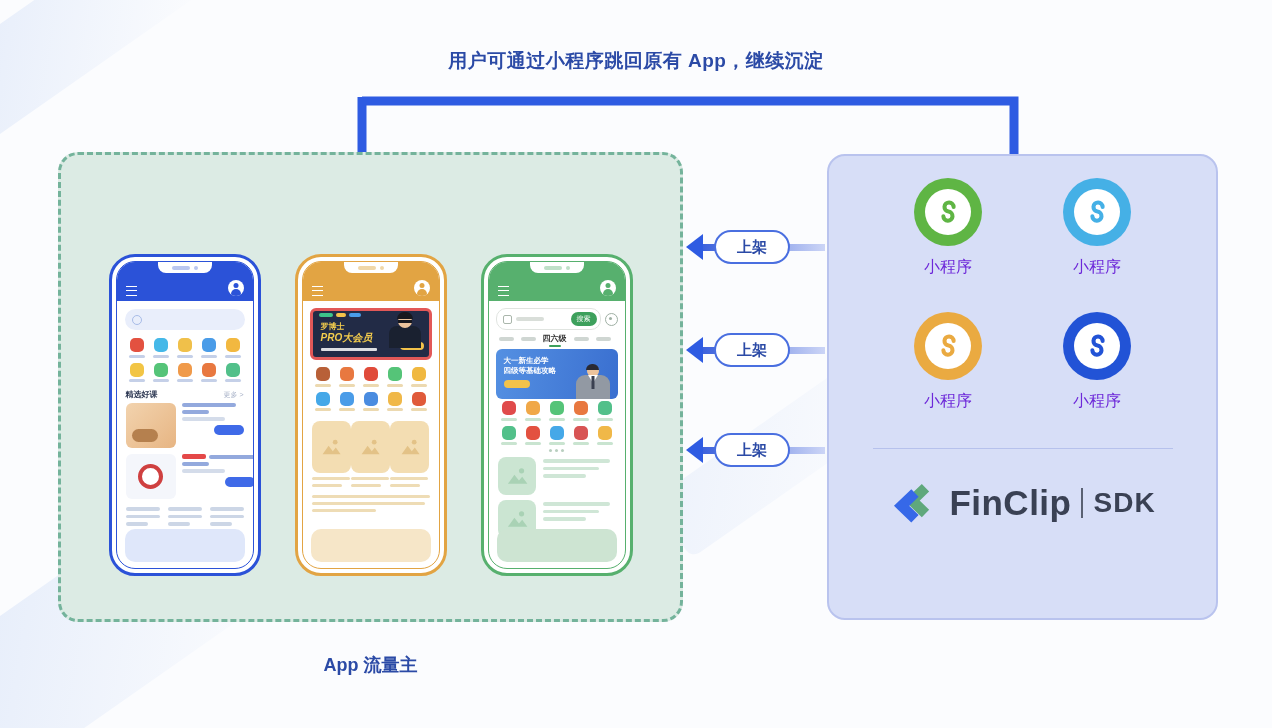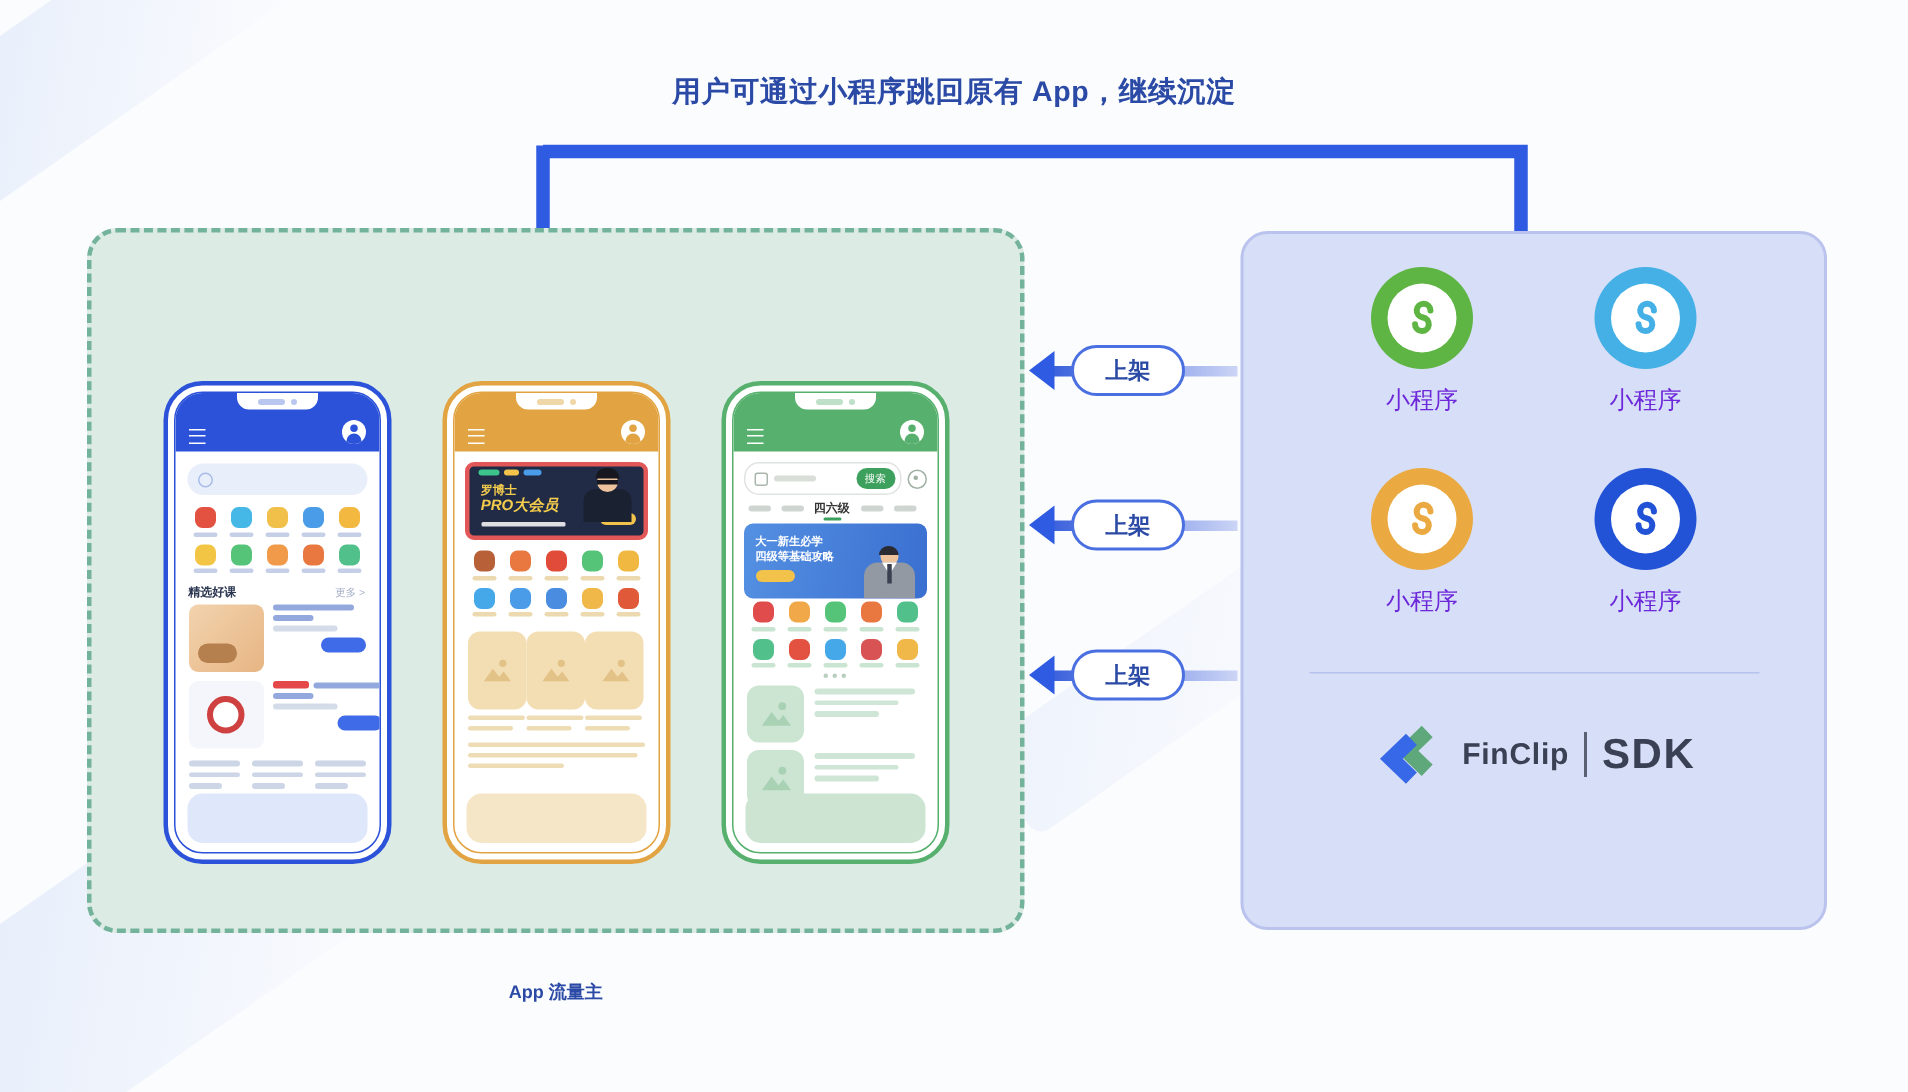--- a/index.html
+++ b/index.html
@@ -12,21 +12,21 @@
   .ribbon.r3{left:648px;top:420px;width:260px;height:70px;opacity:.5;}
 
   .diagram-title{position:absolute;top:48px;left:0;right:0;text-align:center;font-size:19px;font-weight:bold;color:var(--headText,#2b4aa6);letter-spacing:.5px;}
 
   .flow-arrow{position:absolute;left:0;top:0;pointer-events:none;}
   .arrow-stroke{stroke:var(--accent,#2e5be2);}
   .arrow-fill{fill:var(--accent,#2e5be2);}
 
   
   .left-panel{position:absolute;left:58px;top:152px;width:625px;height:470px;box-sizing:border-box;background:var(--leftBg,#dcebe4);border:3px dashed var(--leftBorder,#74b39b);border-radius:20px;display:flex;justify-content:center;align-items:flex-start;gap:34px;padding-top:99px;}
-  .caption{position:absolute;top:653px;text-align:center;font-size:12px;font-weight:bold;color:var(--headText,#2b4aa6);}
+  .caption{position:absolute;top:653px;text-align:center;font-size:18px;font-weight:bold;color:var(--headText,#2b4aa6);}
   .caption.left{left:58px;width:625px;}
   .caption.right{left:827px;width:391px;}
 
   
   .phone{position:relative;width:152px;height:322px;box-sizing:border-box;background:#fff;border:3px solid var(--c,#888);border-radius:26px;padding:4px;flex:none;}
   .screen{position:relative;width:100%;height:100%;box-sizing:border-box;border:1px solid var(--c,#888);border-radius:19px;overflow:hidden;background:#fff;}
   .notch{position:absolute;top:0;left:50%;transform:translateX(-50%);width:54px;height:11px;background:#fff;border-radius:0 0 8px 8px;z-index:3;display:flex;align-items:center;justify-content:center;gap:4px;}
   .notch .pill{width:18px;height:4px;border-radius:2px;background:var(--cLight,#ccc);}
   .notch .dot{width:4px;height:4px;border-radius:50%;background:var(--cLight,#ccc);}
   .p-header{height:34px;background:var(--c,#888);display:flex;align-items:flex-end;justify-content:space-between;padding:0 9px 5px;}
@@ -125,21 +125,21 @@
   
   .right-panel{position:absolute;left:827px;top:154px;width:391px;height:466px;box-sizing:border-box;background:var(--rightBg,#d7def7);border:2px solid var(--rightBorder,#b9c3ee);border-radius:18px;}
   .rp-title{margin-top:34px;text-align:center;font-size:17px;font-weight:bold;color:#28418f;}
   .mini-grid{margin-top:22px;display:grid;grid-template-columns:149px 149px;justify-content:center;row-gap:34px;}
   .mini{display:flex;flex-direction:column;align-items:center;gap:11px;}
   .mini-icon{width:68px;height:68px;border-radius:50%;display:flex;align-items:center;justify-content:center;}
   .mini-inner{width:46px;height:46px;border-radius:50%;background:#fff;display:flex;align-items:center;justify-content:center;}
   .mini-label{font-size:16px;color:#6d28d9;}
   .rp-divider{margin:36px auto 0;width:300px;height:1px;background:#b6c1ec;}
   .sdk-row{margin-top:32px;display:flex;align-items:center;justify-content:center;gap:10px;}
-  .fc-name{font-size:20px;font-weight:bold;color:#3a4154;letter-spacing:.5px;}
+  .fc-name{font-size:35px;font-weight:bold;color:#3a4154;letter-spacing:.5px;}
   .fc-sep{width:2px;height:30px;background:#5a6173;}
   .fc-sdk{font-size:28px;font-weight:600;color:#3a4154;letter-spacing:1px;}
 </style>
 </head>
 <body>
 
 <div class="canvas" style="--accent: #2e5be2; --headText: #2b4aa6; --leftBg: #dcebe4; --leftBorder: #74b39b; --rightBg: #d7def7; --rightBorder: #b9c3ee;">
 
   <div class="ribbon r1"></div>
   <div class="ribbon r2"></div>

